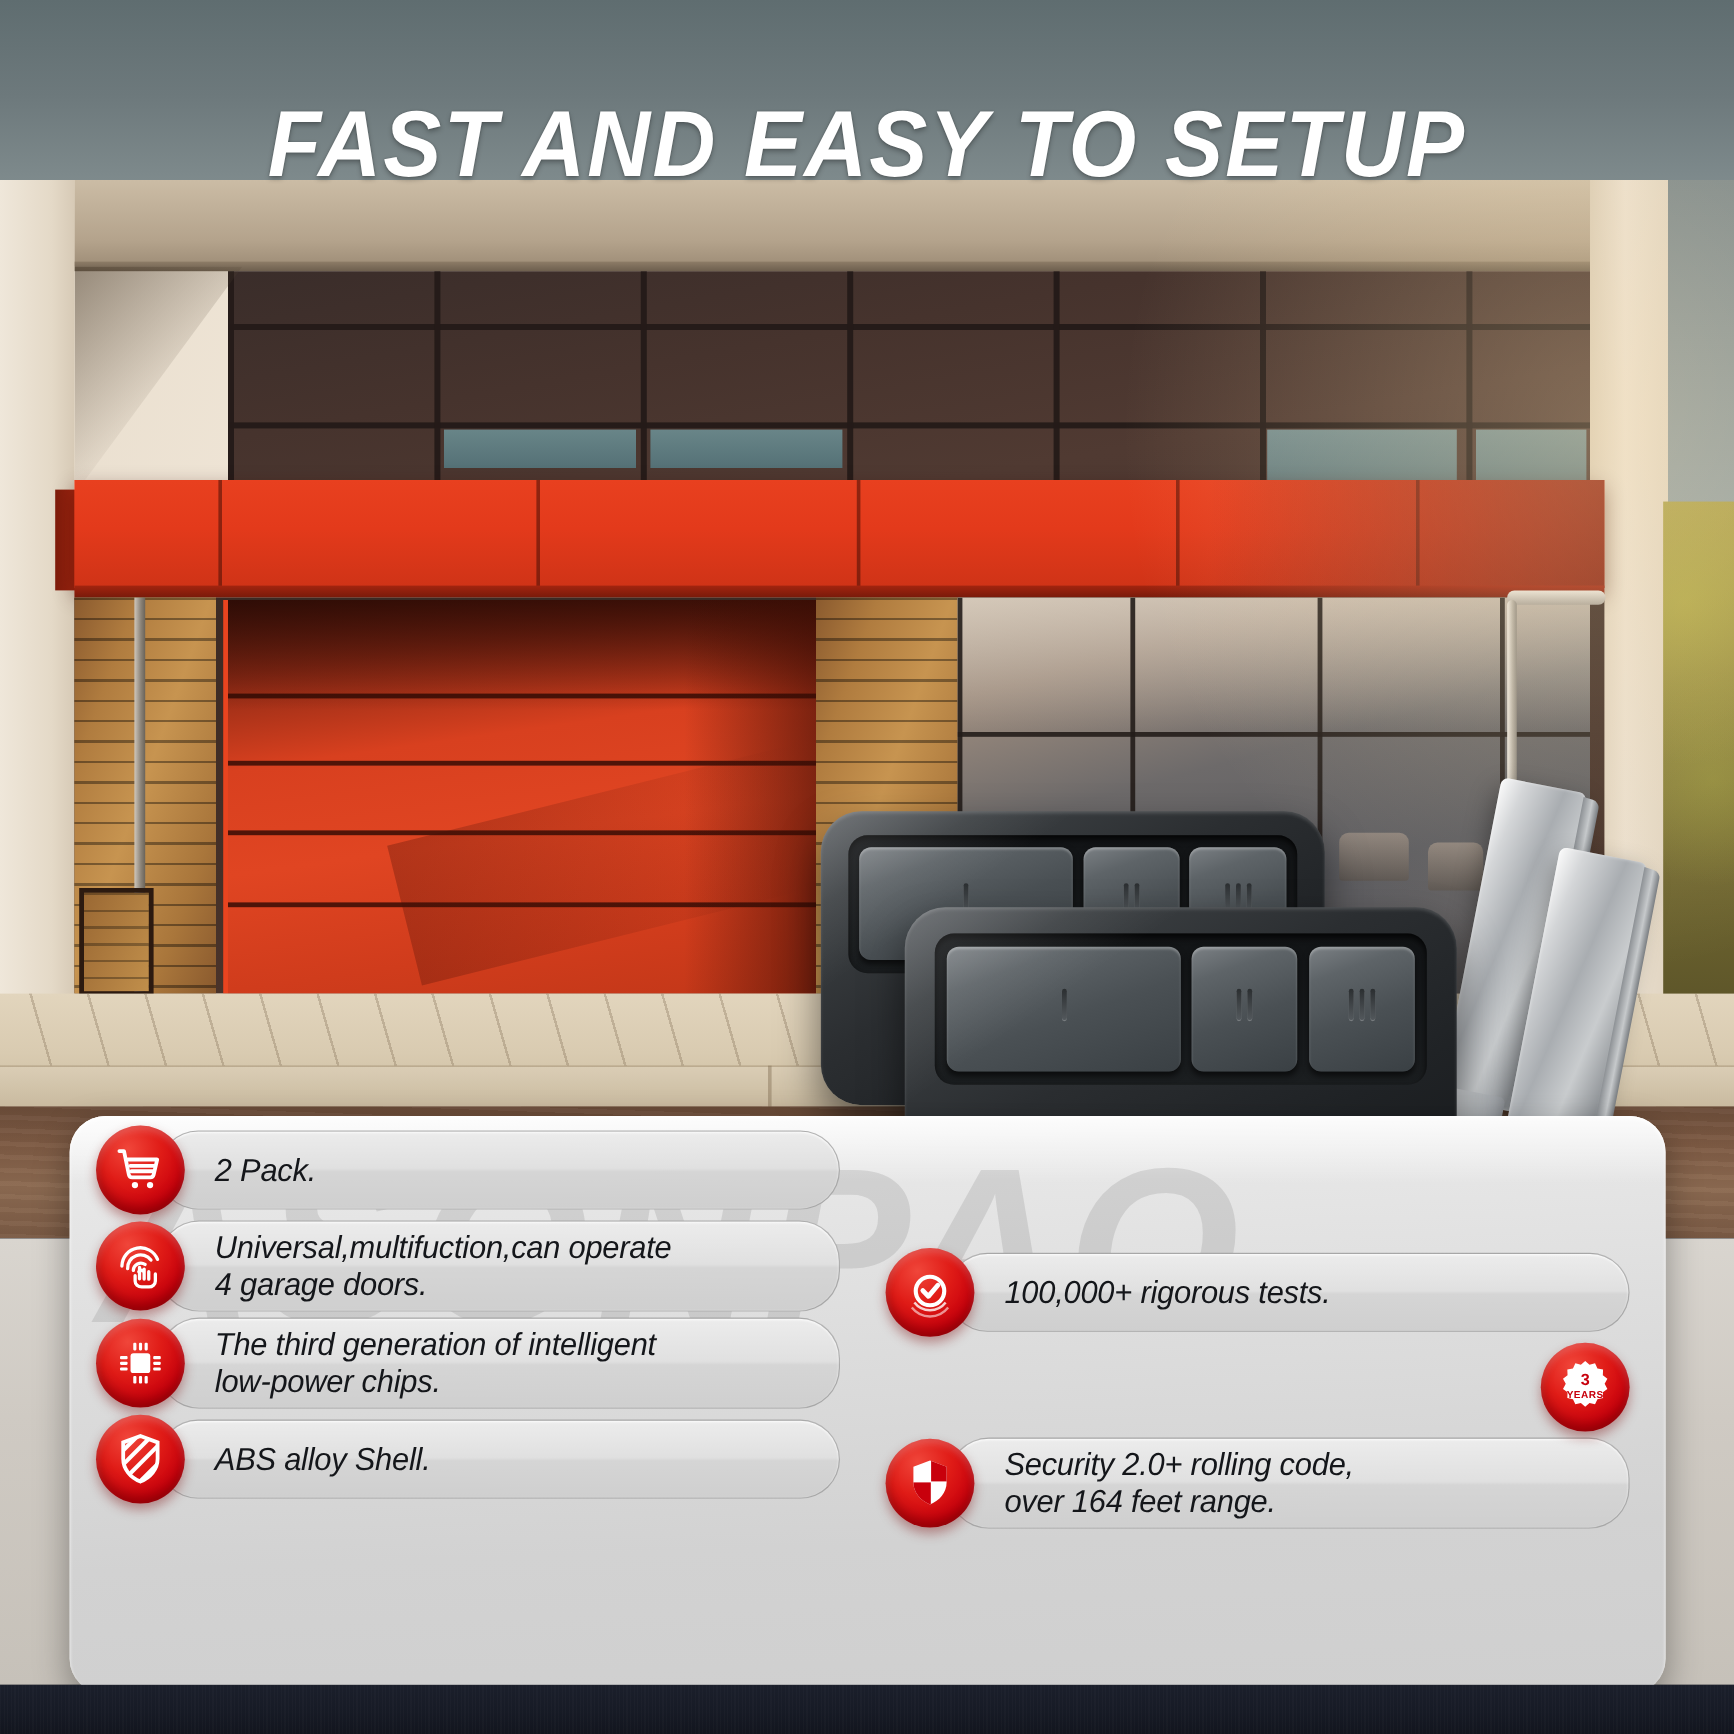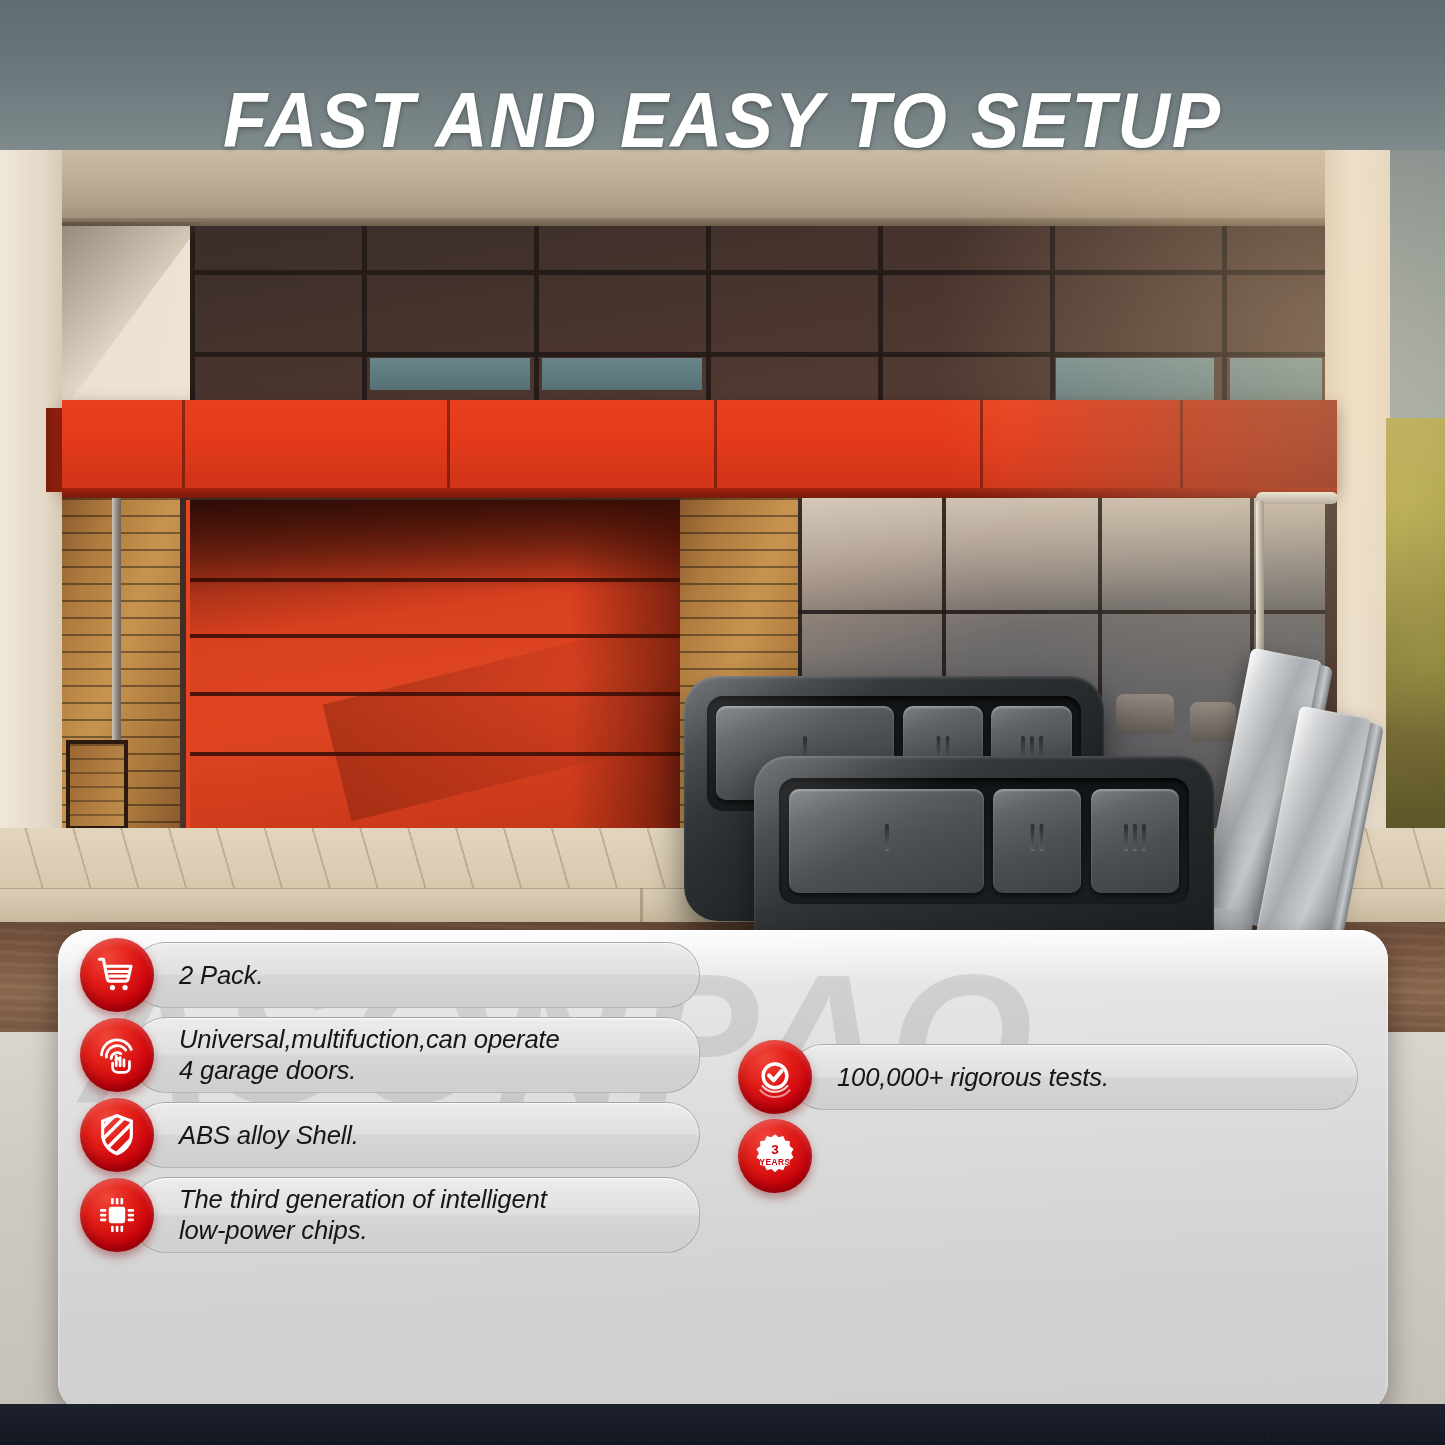--- a/index.html
+++ b/index.html
@@ -302,21 +302,21 @@
     color:rgba(120,120,120,.20);
     white-space:nowrap; pointer-events:none; user-select:none;
     line-height:200px;
   }
 
   .cols{ position:absolute; left:0; top:0; width:100%; height:100%; }
   .col{ position:absolute; top:8px; width:620px; }
   .col-left{ left:22px; }
   .col-right{ left:680px; }
 
-  .feature{ position:relative; display:flex; align-items:center; margin-bottom:5px; }
+  .feature{ position:relative; display:flex; align-items:center; margin-bottom:5px;justify-content:flex-end; }
   .icon{
     position:relative; z-index:3; flex:0 0 auto;
     width:74px; height:74px; border-radius:50%;
     background:radial-gradient(circle at 36% 26%,#f0463a 0%,#e01c17 38%,#c8000c 72%,#95000a 100%);
     box-shadow:0 5px 10px rgba(120,0,0,.38), inset 0 -6px 10px rgba(90,0,0,.45), inset 0 4px 6px rgba(255,255,255,.22);
     display:flex; align-items:center; justify-content:center;
   }
   .icon svg{ display:block; }
   .pill{
     position:relative; z-index:1; margin-left:-22px;
@@ -530,20 +530,44 @@
               <path d="M11.6 12.6v5.2m2.1-4.4v4.5m2.1-3.3v3.4"></path>
               <path d="M9.6 16.4v2.4c0 1.5 1.3 2.7 3 2.7h3.3c1.6 0 2.9-1.2 2.9-2.7v-3.2"></path>
             </svg>
           </div>
           <div class="pill">
             <span class="txt">Universal,multifuction,can operate
 4 garage doors.</span>
           </div>
         </div>
 
+
+        <div class="feature f-tall">
+          <div class="icon">
+            <svg width="42" height="42" viewBox="0 0 24 24" fill="#fff">
+              <rect x="7.3" y="7.3" width="9.4" height="9.4" rx="1.4"></rect>
+              <rect x="8.6" y="2.3" width="1.5" height="3.6" rx=".5"></rect>
+              <rect x="11.3" y="2.3" width="1.5" height="3.6" rx=".5"></rect>
+              <rect x="14" y="2.3" width="1.5" height="3.6" rx=".5"></rect>
+              <rect x="8.6" y="18.1" width="1.5" height="3.6" rx=".5"></rect>
+              <rect x="11.3" y="18.1" width="1.5" height="3.6" rx=".5"></rect>
+              <rect x="14" y="18.1" width="1.5" height="3.6" rx=".5"></rect>
+              <rect x="2.3" y="8.6" width="3.6" height="1.5" rx=".5"></rect>
+              <rect x="2.3" y="11.3" width="3.6" height="1.5" rx=".5"></rect>
+              <rect x="2.3" y="14" width="3.6" height="1.5" rx=".5"></rect>
+              <rect x="18.1" y="8.6" width="3.6" height="1.5" rx=".5"></rect>
+              <rect x="18.1" y="11.3" width="3.6" height="1.5" rx=".5"></rect>
+              <rect x="18.1" y="14" width="3.6" height="1.5" rx=".5"></rect>
+            </svg>
+          </div>
+          <div class="pill">
+            <span class="txt">The third generation of intelligent
+low-power chips.</span>
+          </div>
+        </div>
 
         <div class="feature">
           <div class="icon">
             <svg width="40" height="44" viewBox="0 0 24 26">
               <defs>
                 <clipPath id="shc">
                   <path d="M12 1.4 3.4 4.6v8.2c0 5.2 3.6 9.4 8.6 11.4 5-2 8.6-6.2 8.6-11.4V4.6z"></path>
                 </clipPath>
               </defs>
               <path d="M12 1.4 3.4 4.6v8.2c0 5.2 3.6 9.4 8.6 11.4 5-2 8.6-6.2 8.6-11.4V4.6z" fill="none" stroke="#fff" stroke-width="1.9"></path>
@@ -557,44 +581,20 @@
                     <path d="M15 29 L27 17"></path>
                 </g>
               </g>
             </svg>
           </div>
           <div class="pill">
             <span class="txt">ABS alloy Shell.</span>
           </div>
         </div>
 
-        <div class="feature f-tall">
-          <div class="icon">
-            <svg width="42" height="42" viewBox="0 0 24 24" fill="#fff">
-              <rect x="7.3" y="7.3" width="9.4" height="9.4" rx="1.4"></rect>
-              <rect x="8.6" y="2.3" width="1.5" height="3.6" rx=".5"></rect>
-              <rect x="11.3" y="2.3" width="1.5" height="3.6" rx=".5"></rect>
-              <rect x="14" y="2.3" width="1.5" height="3.6" rx=".5"></rect>
-              <rect x="8.6" y="18.1" width="1.5" height="3.6" rx=".5"></rect>
-              <rect x="11.3" y="18.1" width="1.5" height="3.6" rx=".5"></rect>
-              <rect x="14" y="18.1" width="1.5" height="3.6" rx=".5"></rect>
-              <rect x="2.3" y="8.6" width="3.6" height="1.5" rx=".5"></rect>
-              <rect x="2.3" y="11.3" width="3.6" height="1.5" rx=".5"></rect>
-              <rect x="2.3" y="14" width="3.6" height="1.5" rx=".5"></rect>
-              <rect x="18.1" y="8.6" width="3.6" height="1.5" rx=".5"></rect>
-              <rect x="18.1" y="11.3" width="3.6" height="1.5" rx=".5"></rect>
-              <rect x="18.1" y="14" width="3.6" height="1.5" rx=".5"></rect>
-            </svg>
-          </div>
-          <div class="pill">
-            <span class="txt">The third generation of intelligent
-low-power chips.</span>
-          </div>
-        </div>
-
       </div>
 
       <div class="col col-right" style="top:110px">
 
         <div class="feature">
           <div class="icon">
             <svg width="46" height="46" viewBox="0 0 24 24" fill="none" stroke="#fff">
               <circle cx="12" cy="11.4" r="6.2" stroke-width="1.8"></circle>
               <path d="M8.9 11.2 11.3 13.7 15.4 8.9" stroke-width="2.1" stroke-linecap="round" stroke-linejoin="round"></path>
               <path d="M5.2 16.4a8.6 8.6 0 0 0 13.6 0" stroke-width="1.1" opacity=".8"></path>
@@ -609,20 +609,40 @@
         <div class="feature">
           <div class="icon">
             <svg width="50" height="50" viewBox="0 0 50 50">
               <path fill="#fff" d="M25 3.2l3.6 3.1 4.6-1.2 2 4.3 4.7.9-.2 4.8 3.8 2.9-2.3 4.2 2.3 4.2-3.8 2.9.2 4.8-4.7.9-2 4.3-4.6-1.2L25 41.2l-3.6-3.1-4.6 1.2-2-4.3-4.7-.9.2-4.8L6.5 26.4l2.3-4.2-2.3-4.2 3.8-2.9-.2-4.8 4.7-.9 2-4.3 4.6 1.2z"></path>
               <text x="25" y="23.4" text-anchor="middle" font-family="Liberation Sans, sans-serif" font-size="13.5" font-weight="700" fill="#c8000c">3</text>
               <text x="25" y="33.6" text-anchor="middle" font-family="Liberation Sans, sans-serif" font-size="8.4" font-weight="700" fill="#c8000c" letter-spacing=".4">YEARS</text>
             </svg>
           </div>
         </div>
 
+        <div class="feature f-tall">
+          <div class="icon">
+            <svg width="40" height="44" viewBox="0 0 24 26">
+              <defs>
+                <clipPath id="shq">
+                  <path d="M12 1.6 3.7 4.8v7.9c0 5 3.5 9.1 8.3 11 4.8-1.9 8.3-6 8.3-11V4.8z"></path>
+                </clipPath>
+              </defs>
+              <path d="M12 1.6 3.7 4.8v7.9c0 5 3.5 9.1 8.3 11 4.8-1.9 8.3-6 8.3-11V4.8z" fill="#fff"></path>
+              <g clip-path="url(#shq)">
+                <rect x="12.55" y="0" width="9" height="12.1" fill="#c8000c"></rect>
+                <rect x="2" y="12.6" width="10.4" height="14" fill="#c8000c"></rect>
+              </g>
+            </svg>
+          </div>
+          <div class="pill">
+            <span class="txt">Security 2.0+ rolling code,
+over 164 feet range.</span>
+          </div>
+        </div>
 
 
       </div>
     </div>
   </div>
 
   <div class="baseboard"></div>
 </div>
 
 </body></html>

